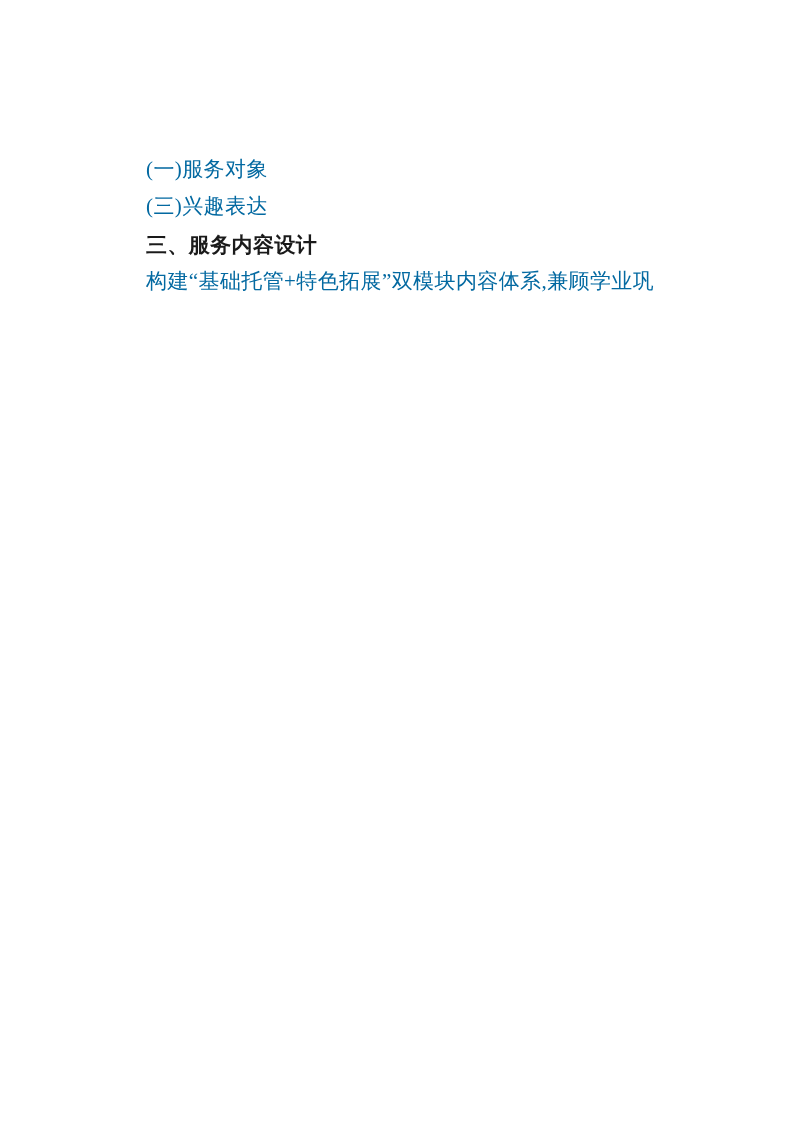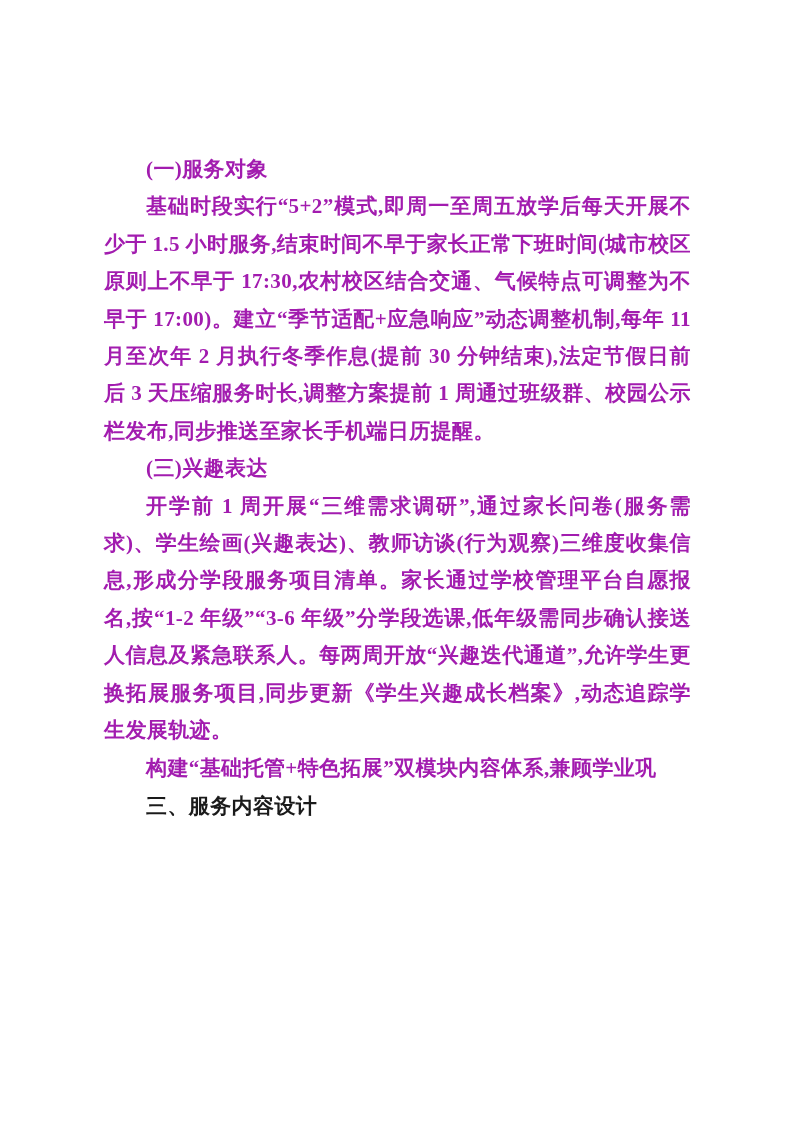--- a/index.html
+++ b/index.html
@@ -23,38 +23,36 @@
     width: 587px;
   }
   .para {
     margin: 0;
     padding: 0;
     font-size: 21px;
     line-height: 37.4px;
     letter-spacing: 0.4px;
     text-indent: 2em;
     text-align: justify;
-    font-weight: 700;
-    color: #a21caf;
+    font-weight: 400;
+    color: #0369a1;
   }
   .para.subheading {
     text-align: left;
   }
   .para.heading {
     font-family: "Liberation Sans", "DejaVu Sans", sans-serif;
     font-weight: 700;
     text-align: left;
     color: #1a1a1a;
   }
 </style>
 </head>
 <body>
 
 <div class="page">
   <div class="doc-body">
       <p class="para subheading">(一)服务对象</p>
-      <p class="para body">基础时段实行“5+2”模式,即周一至周五放学后每天开展不少于 1.5 小时服务,结束时间不早于家长正常下班时间(城市校区原则上不早于 17:30,农村校区结合交通、气候特点可调整为不早于 17:00)。建立“季节适配+应急响应”动态调整机制,每年 11 月至次年 2 月执行冬季作息(提前 30 分钟结束),法定节假日前后 3 天压缩服务时长,调整方案提前 1 周通过班级群、校园公示栏发布,同步推送至家长手机端日历提醒。</p>
       <p class="para subheading">(三)兴趣表达</p>
-      <p class="para body">开学前 1 周开展“三维需求调研”,通过家长问卷(服务需求)、学生绘画(兴趣表达)、教师访谈(行为观察)三维度收集信息,形成分学段服务项目清单。家长通过学校管理平台自愿报名,按“1-2 年级”“3-6 年级”分学段选课,低年级需同步确认接送人信息及紧急联系人。每两周开放“兴趣迭代通道”,允许学生更换拓展服务项目,同步更新《学生兴趣成长档案》,动态追踪学生发展轨迹。</p>
+      <p class="para heading">三、服务内容设计</p>
       <p class="para body">构建“基础托管+特色拓展”双模块内容体系,兼顾学业巩</p>
-      <p class="para heading">三、服务内容设计</p>
     </div>
 </div>
 
 </body></html>

